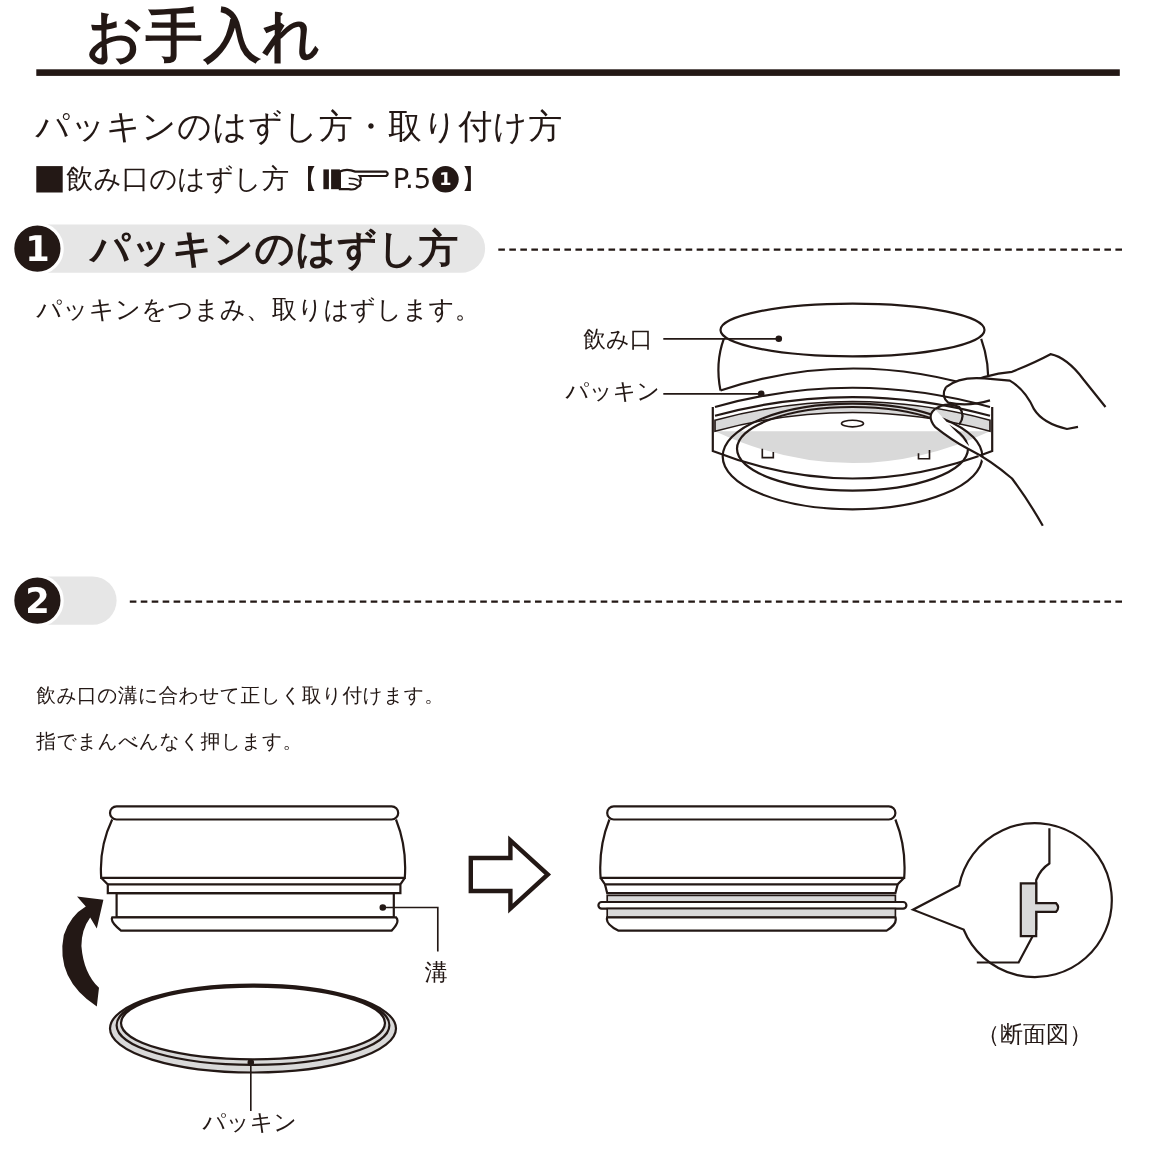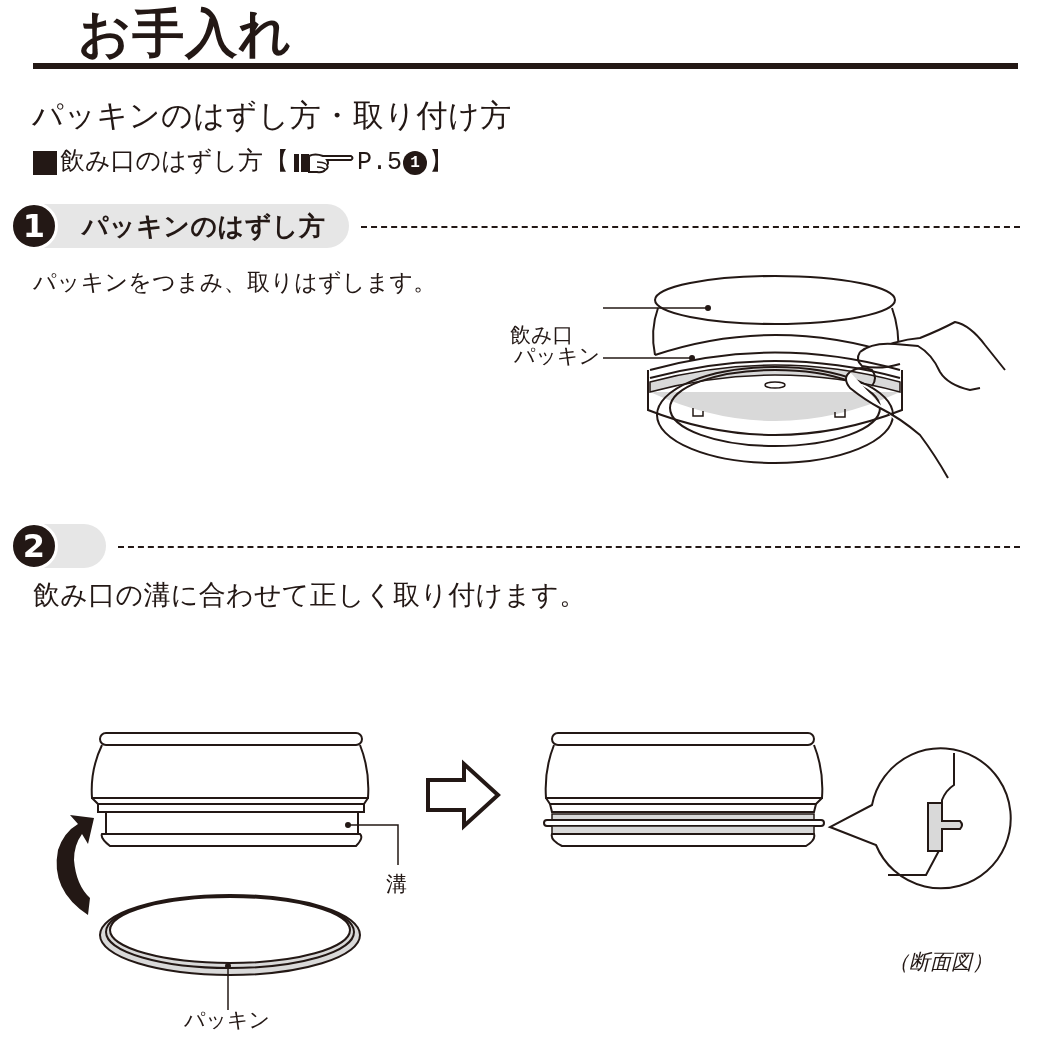--- a/index.html
+++ b/index.html
@@ -4,38 +4,38 @@
 <style>
   * { box-sizing: border-box; margin: 0; padding: 0; }
   html, body { width: 1050px; height: 1050px; background: #ffffff; overflow: hidden; }
   body { position: relative; font-family: "DejaVu Sans", "Liberation Sans", sans-serif; color: #231815; }
   .abs { position: absolute; }
 
   .page-title { left: 50px; top: 2px; font-size: 52px; font-weight: bold; letter-spacing: 1px; line-height: 62px; margin-left: 28px; }
   .title-rule { left: 33px; top: 63px; width: 985px; height: 6px; background: #231815; }
 
   .section-title { left: 32px; top: 95px; font-size: 31px; font-weight: normal; line-height: 40px; letter-spacing: 0.5px; }
-  .ref-line { left: 33px; top: 145px; font-size: 25px; line-height: 36px; display: flex; align-items: center; font-family: Liberation Mono, monospace; }
+  .ref-line { left: 33px; top: 145px; font-size: 25px; line-height: 36px; display: flex; align-items: center; }
   .ref-line .sq { display: inline-block; width: 24px; height: 24px; background: #231815; margin-right: 3px; }
   .ref-line .bracket { font-size: 24px; margin: 0 2px; }
   .ref-line .hand { display: inline-block; width: 62px; height: 26px; margin: 0 2px; }
   .circnum-inline { display: inline-flex; width: 24px; height: 24px; border-radius: 50%; background: #231815; color: #fff; font-size: 16px; font-weight: bold; align-items: center; justify-content: center; margin-left: 1px; }
 
   .step-head { height: 44px; display: flex; align-items: center; }
   .step-pill { position: relative; height: 44px; background: #e6e6e6; border-radius: 0 22px 22px 0; display: flex; align-items: center; padding-left: 50px; padding-right: 24px; margin-left: 22px; }
   .step-num { position: absolute; left: -22px; top: -2px; width: 48px; height: 48px; border-radius: 50%; background: #231815; color: #fff; font-size: 32px; font-weight: bold; display: flex; align-items: center; justify-content: center; border: 3px solid #fff; }
-  .step-label { font-size: 26px; font-weight: bold; letter-spacing: 0.5px; color: #231815; white-space: nowrap; }
+  .step-label { font-size: 36px; font-weight: bold; letter-spacing: 0.5px; color: #231815; white-space: nowrap; }
   .step-dash { flex: 1; height: 0; border-top: 2px dashed #231815; margin-left: 12px; margin-top: 2px; }
 
   .step1 { left: 10px; top: 204px; width: 1010px; }
   .step2 { left: 10px; top: 524px; width: 1010px; }
 
   .body-text { font-size: 25px; line-height: 42px; letter-spacing: 0.3px; }
   .text1 { left: 33px; top: 261px; font-size: 23px; }
-  .text2 { left: 33px; top: 574px; font-size: 27px; line-height: 42px; }
+  .text2 { left: 33px; top: 612px; font-size: 18px; line-height: 42px; }
 
   .lbl { font-size: 21px; color: #231815; white-space: nowrap; }
   svg { position: absolute; overflow: visible; }
 </style>
 </head>
 <body>
 
 <div class="abs page-title">お手入れ</div>
 <div class="abs title-rule"></div>
 
@@ -62,21 +62,21 @@
   <div class="step-pill">
     <div class="step-num">1</div>
     <span class="step-label">パッキンのはずし方</span>
   </div>
   <div class="step-dash"></div>
 </div>
 
 <div class="abs body-text text1">パッキンをつまみ、取りはずします。</div>
 
 <div class="abs" style="left:500px; top:260px; width:540px; height:230px;">
-  <div class="abs lbl" style="left:10px; top:34px;margin-top:27px;">飲み口</div>
+  <div class="abs lbl" style="left:30px; top:34px;">飲み口</div>
   <div class="abs lbl" style="left:14px; top:82px;">パッキン</div>
   <svg width="540" height="230" viewBox="0 0 540 230" style="left:0;top:0">
     <g fill="none" stroke="#231815" stroke-width="2">
 
       <line x1="103" y1="48" x2="208" y2="48" stroke-width="1.5"></line>
       <circle cx="208" cy="48" r="2" fill="#231815"></circle>
       <line x1="103" y1="98" x2="192" y2="98" stroke-width="1.5"></line>
       <circle cx="192" cy="98" r="2" fill="#231815"></circle>
 
       <ellipse cx="275" cy="40" rx="120" ry="24"></ellipse>
@@ -107,20 +107,21 @@
 
 <div class="abs step-head step2">
   <div class="step-pill">
     <div class="step-num">2</div>
   </div>
   <div class="step-dash"></div>
 </div>
 
 <div class="abs body-text text2">
   <div>飲み口の溝に合わせて正しく取り付けます。</div>
+  <div>指でまんべんなく押します。</div>
 </div>
 
 <div class="abs" style="left:30px; top:720px; width:400px; height:320px;">
   <svg width="400" height="320" viewBox="0 0 400 320" style="left:0;top:0">
     <g fill="none" stroke="#231815" stroke-width="2">
 
       <rect x="70" y="13" width="262" height="12" rx="6" fill="#fff"></rect>
       <path d="M72 25 Q60 50 62 78 L338 78 Q340 50 330 25"></path>
       <path d="M62 78 L68 84 L68 92 L334 92 L334 84 L338 78"></path>
       <line x1="68" y1="84" x2="334" y2="84"></line>
@@ -163,13 +164,13 @@
   </svg>
 </div>
 
 <svg width="200" height="160" viewBox="0 0 200 160" style="left:828px; top:745px;">
   <g fill="none" stroke="#231815" stroke-width="2">
     <path d="M44 60 A70 70 0 1 1 48 100 L2 82 Z" fill="#fff"></path>
     <path d="M126 8 L126 40 Q118 45 114 55 L114 100 L106 115 L98 130 L60 130"></path>
     <path d="M100 58 L114 58 L114 76 L132 76 Q136 80 132 84 L114 84 L114 106 L100 106 Z" fill="#d9d9d9"></path>
   </g>
 </svg>
-<div class="abs lbl" style="left:888px; top:948px;font-style:italic;">（断面図）</div>
+<div class="abs lbl" style="left:888px; top:926px;">（断面図）</div>
 
 </body></html>

